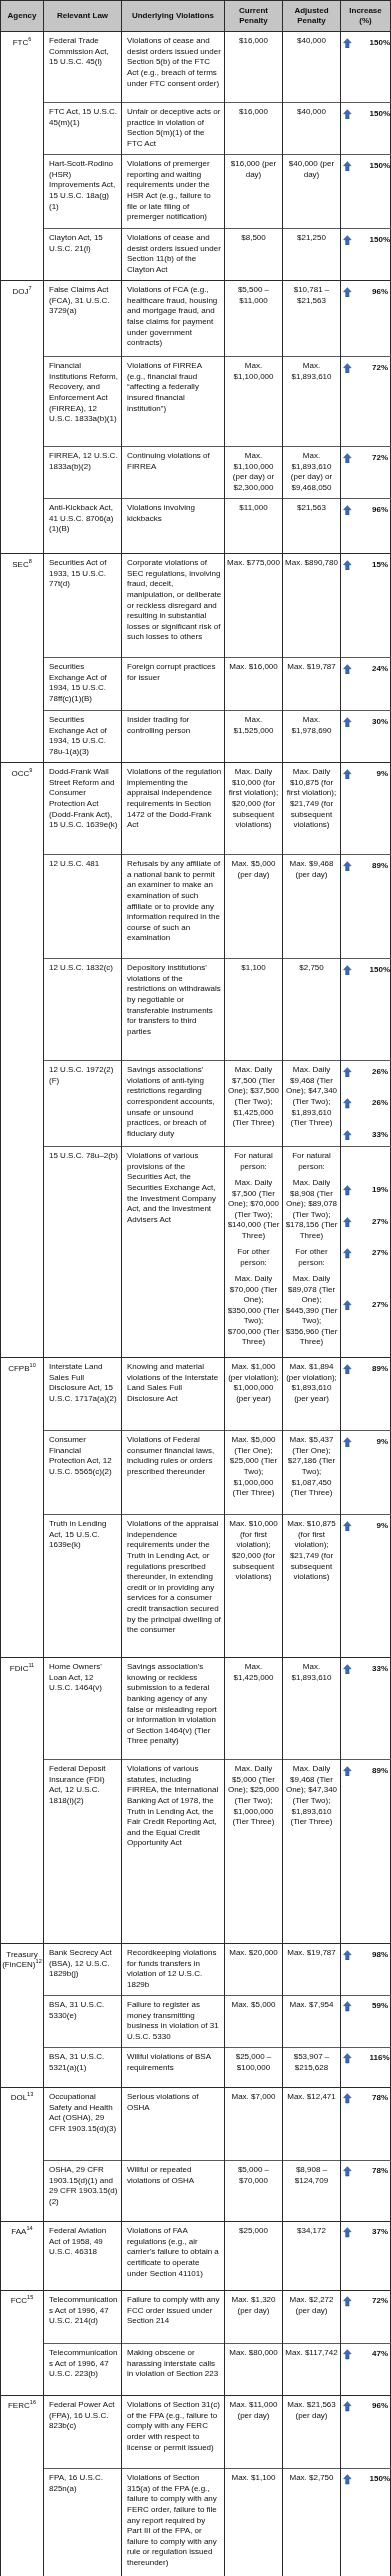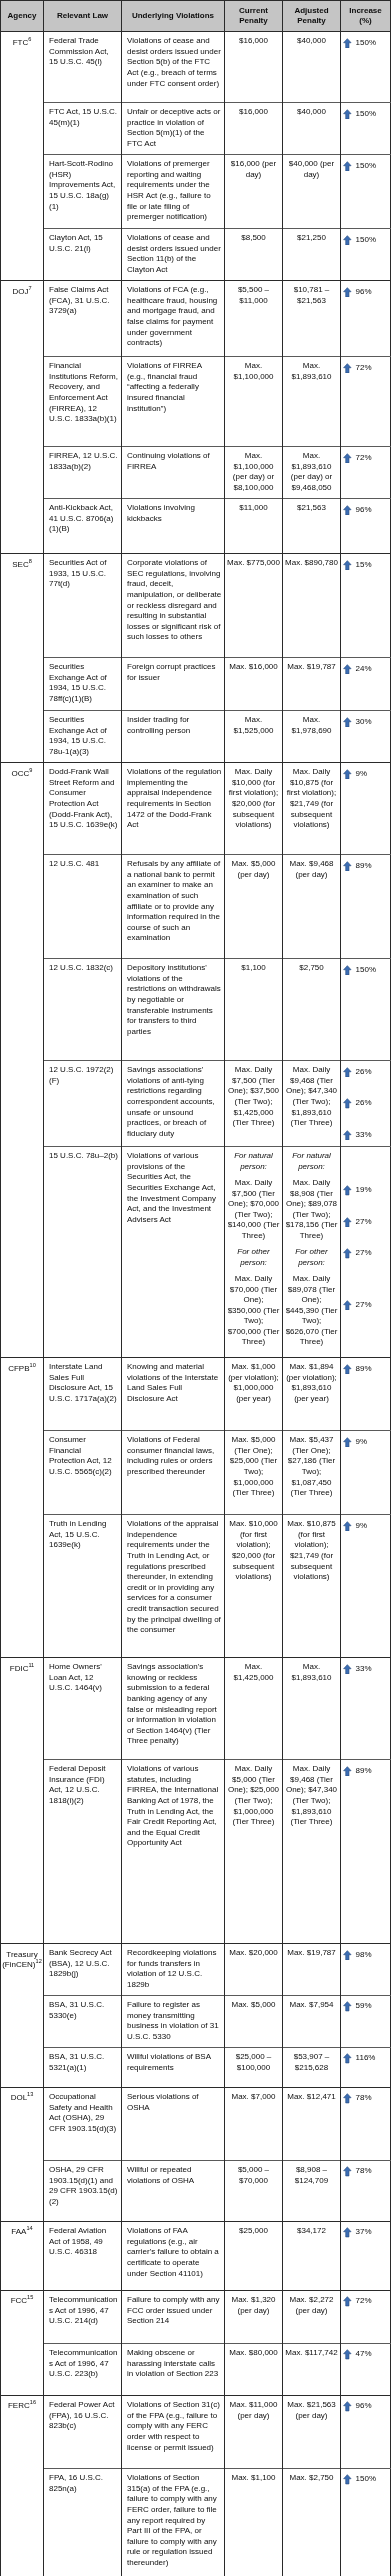--- a/index.html
+++ b/index.html
@@ -15,23 +15,23 @@
   tr.sec-inner td{border-top:0.6px solid #5a5a5a;}
   td.c-agency{text-align:center;padding-top:5.6px;padding-left:1.2px;padding-right:1.2px;}
   td.c-agency sup{font-size:5.6px;line-height:0;}
   td.c-law{padding-left:5px;padding-right:2.5px;}
   td.c-viol{padding-left:5px;padding-right:2.5px;}
   td.c-viol p,td.c-pen p{margin:0;}
   td.c-viol p + p{margin-top:0;}
   #row-21 td.c-viol p + p{}
   td.c-pen{text-align:center;padding-left:1.9px;padding-right:1.9px;}
   td.c-pen p + p{margin-top:5.6px;}
-  td.c-pen p.pen-it{font-style:italic;}
+  td.c-pen p.pen-it{}
   td.c-inc{text-align:center;padding:5.6px 1.9px;}
-  .inc-item{display:flex;align-items:center;justify-content:flex-start;gap:4px;}
+  .inc-item{display:flex;align-items:center;justify-content:space-between;gap:18px;font-weight:bold;}
   .inc-item + .inc-item{margin-top:21px;}
   #row-16 td.c-inc{padding-top:38px;}
   #row-16 .inc-item:last-child{margin-top:41px;}
   .arrow-wrap{display:inline-flex;flex:none;}
   .inc-val{font-size:8px;}
 </style>
 </head>
 <body>
 
 <table class="penalty">
@@ -187,21 +187,21 @@
             <span class="inc-val">72%</span>
           </div>
         </td>
       </tr>
       <tr id="row-7" class="sec-inner" style="height: 51px;">
         <td class="c-law">FIRREA, 12 U.S.C. 1833a(b)(2)</td>
         <td class="c-viol">
           <p>Continuing violations of FIRREA</p>
         </td>
         <td class="c-pen">
-          <p>Max. $1,100,000 (per day) or $8,100,000</p>
+          <p>Max. $1,100,000 (per day) or $2,300,000</p>
         </td>
         <td class="c-pen">
           <p>Max. $1,893,610 (per day) or $9,468,050</p>
         </td>
         <td class="c-inc">
           <div class="inc-item">
             <span class="arrow-wrap">
               <svg width="8.7" height="10.6" viewBox="0 0 14 17">
                 <path d="M7 1 L13 7.6 H9.6 V16 H4.4 V7.6 H1 Z" fill="#3d6eb4" stroke="#24497e" stroke-width="1" stroke-linejoin="round"></path>
               </svg>
@@ -412,21 +412,21 @@
         <td class="c-pen">
           <p class="pen-it">For natural person:</p>
           <p>Max. Daily $7,500 (Tier One); $70,000 (Tier Two); $140,000 (Tier Three)</p>
           <p class="pen-it">For other person:</p>
           <p>Max. Daily $70,000 (Tier One); $350,000 (Tier Two); $700,000 (Tier Three)</p>
         </td>
         <td class="c-pen">
           <p class="pen-it">For natural person:</p>
           <p>Max. Daily $8,908 (Tier One); $89,078 (Tier Two); $178,156 (Tier Three)</p>
           <p class="pen-it">For other person:</p>
-          <p>Max. Daily $89,078 (Tier One); $445,390 (Tier Two); $626,070 (Tier Three)</p>
+          <p>Max. Daily $89,078 (Tier One); $445,390 (Tier Two); $356,960 (Tier Three)</p>
         </td>
         <td class="c-inc">
           <div class="inc-item">
             <span class="arrow-wrap">
               <svg width="8.7" height="10.6" viewBox="0 0 14 17">
                 <path d="M7 1 L13 7.6 H9.6 V16 H4.4 V7.6 H1 Z" fill="#3d6eb4" stroke="#24497e" stroke-width="1" stroke-linejoin="round"></path>
               </svg>
             </span>
             <span class="inc-val">19%</span>
           </div>

